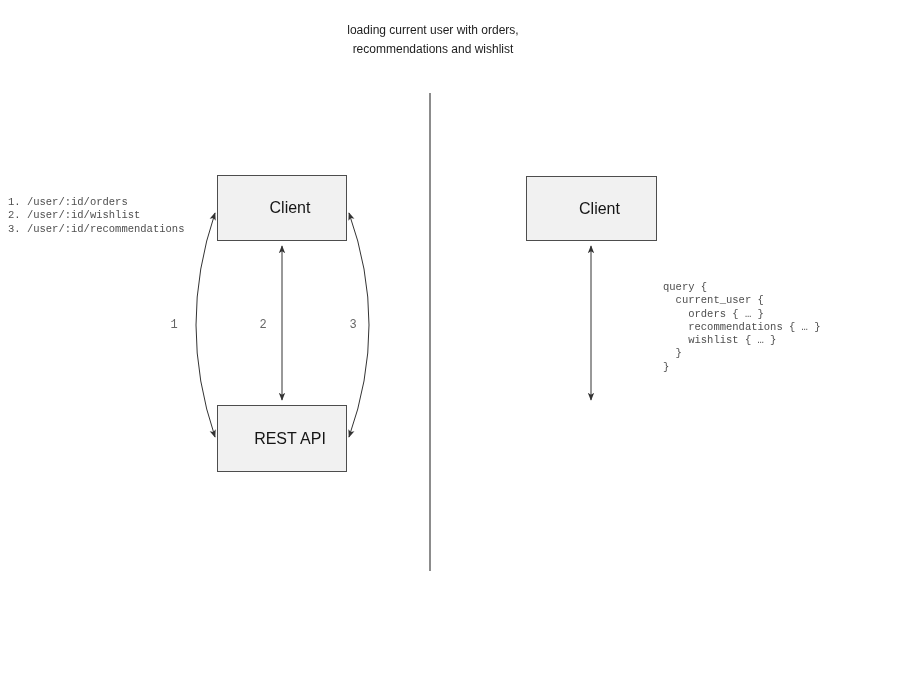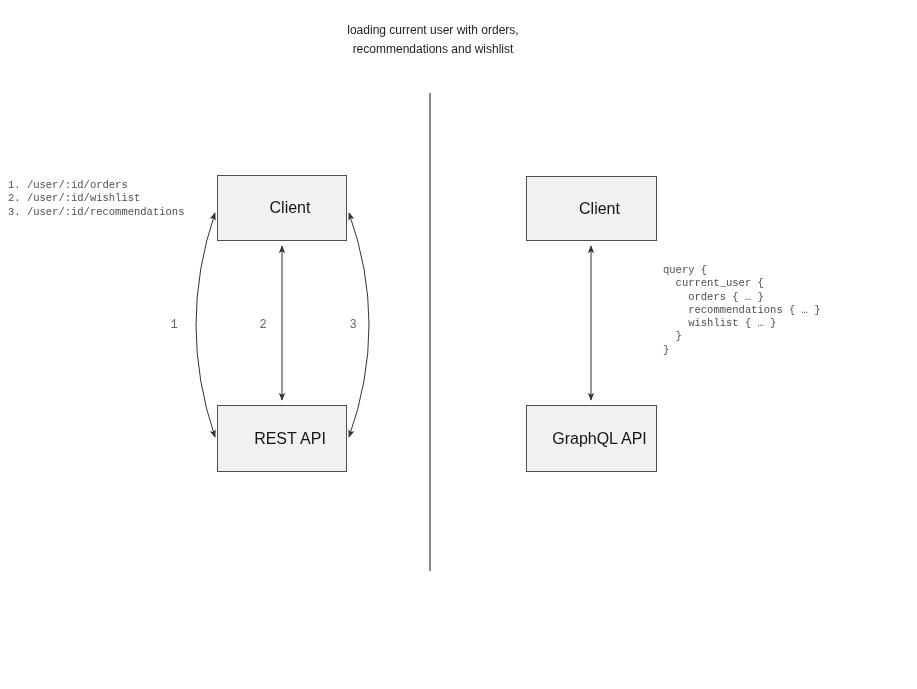--- a/index.html
+++ b/index.html
@@ -33,20 +33,21 @@
   .box-client-left  { left: 217px; top: 175px; width: 130px; height: 66px; }
   .box-rest-api     { left: 217px; top: 405px; width: 130px; height: 67px; }
   .box-client-right { left: 526px; top: 176px; width: 131px; height: 65px; }
   .box-graphql-api  { left: 526px; top: 405px; width: 131px; height: 67px; }
 
   .mono {
     font-family: "Liberation Mono", "DejaVu Sans Mono", monospace;
     font-size: 10.5px; line-height: 13.3px;
     color: #4f4f4f;
     white-space: pre;
+    margin-top: 17px;
   }
   .left-annotation { position: absolute; left: 8px; top: 179px; }
   .query-snippet   { position: absolute; left: 663px; top: 264px; }
 
   .arrow-num {
     position: absolute;
     width: 16px; text-align: center;
     font-family: "Liberation Mono", "DejaVu Sans Mono", monospace;
     font-size: 12px; color: #666666;
   }
@@ -89,23 +90,20 @@
   </div>
 
   <div class="box box-rest-api">
     <span>REST API</span>
   </div>
 
   <div class="box box-client-right">
     <span>Client</span>
   </div>
 
-  <div class="box box-graphql-api">
-    <span>GraphQL API</span>
-  </div>
 
   <div class="arrow-num num-1">1</div>
   <div class="arrow-num num-2">2</div>
   <div class="arrow-num num-3">3</div>
 
   <pre class="mono query-snippet">query {
   current_user {
     orders { … }
     recommendations { … }
     wishlist { … }

